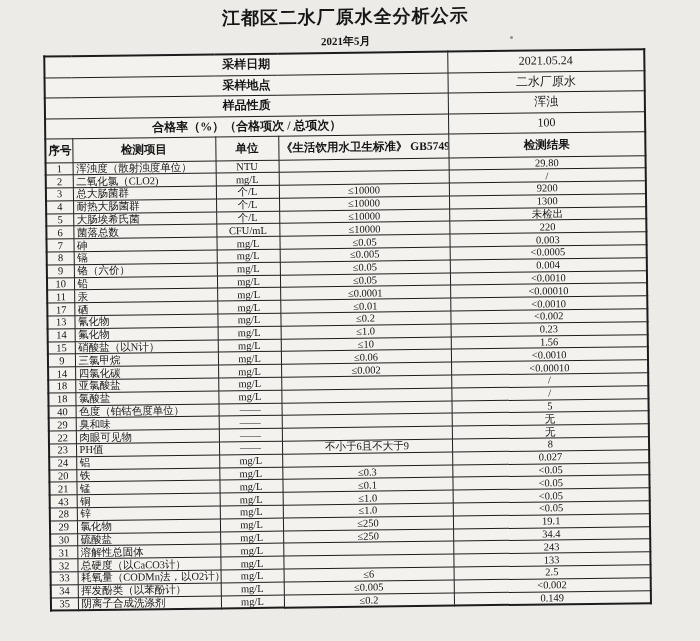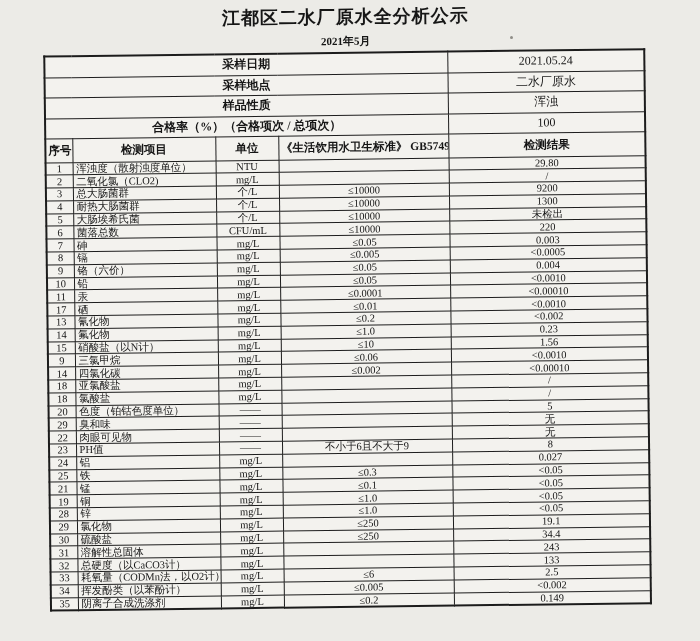--- a/index.html
+++ b/index.html
@@ -245,21 +245,21 @@
           <td class="c-res">/</td>
         </tr>
         <tr class="data-row">
           <td class="c-no">18</td>
           <td class="c-name">氯酸盐</td>
           <td class="c-unit">mg/L</td>
           <td class="c-std"></td>
           <td class="c-res">/</td>
         </tr>
         <tr class="data-row">
-          <td class="c-no">20</td>
+          <td class="c-no">40</td>
           <td class="c-name">色度（铂钴色度单位）</td>
           <td class="c-unit">——</td>
           <td class="c-std"></td>
           <td class="c-res">5</td>
         </tr>
         <tr class="data-row">
           <td class="c-no">29</td>
           <td class="c-name">臭和味</td>
           <td class="c-unit">——</td>
           <td class="c-std"></td>
@@ -280,35 +280,35 @@
           <td class="c-res">8</td>
         </tr>
         <tr class="data-row">
           <td class="c-no">24</td>
           <td class="c-name">铝</td>
           <td class="c-unit">mg/L</td>
           <td class="c-std"></td>
           <td class="c-res">0.027</td>
         </tr>
         <tr class="data-row">
-          <td class="c-no">25</td>
+          <td class="c-no">20</td>
           <td class="c-name">铁</td>
           <td class="c-unit">mg/L</td>
           <td class="c-std">≤0.3</td>
           <td class="c-res">&lt;0.05</td>
         </tr>
         <tr class="data-row">
           <td class="c-no">21</td>
           <td class="c-name">锰</td>
           <td class="c-unit">mg/L</td>
           <td class="c-std">≤0.1</td>
           <td class="c-res">&lt;0.05</td>
         </tr>
         <tr class="data-row">
-          <td class="c-no">19</td>
+          <td class="c-no">43</td>
           <td class="c-name">铜</td>
           <td class="c-unit">mg/L</td>
           <td class="c-std">≤1.0</td>
           <td class="c-res">&lt;0.05</td>
         </tr>
         <tr class="data-row">
           <td class="c-no">28</td>
           <td class="c-name">锌</td>
           <td class="c-unit">mg/L</td>
           <td class="c-std">≤1.0</td>

